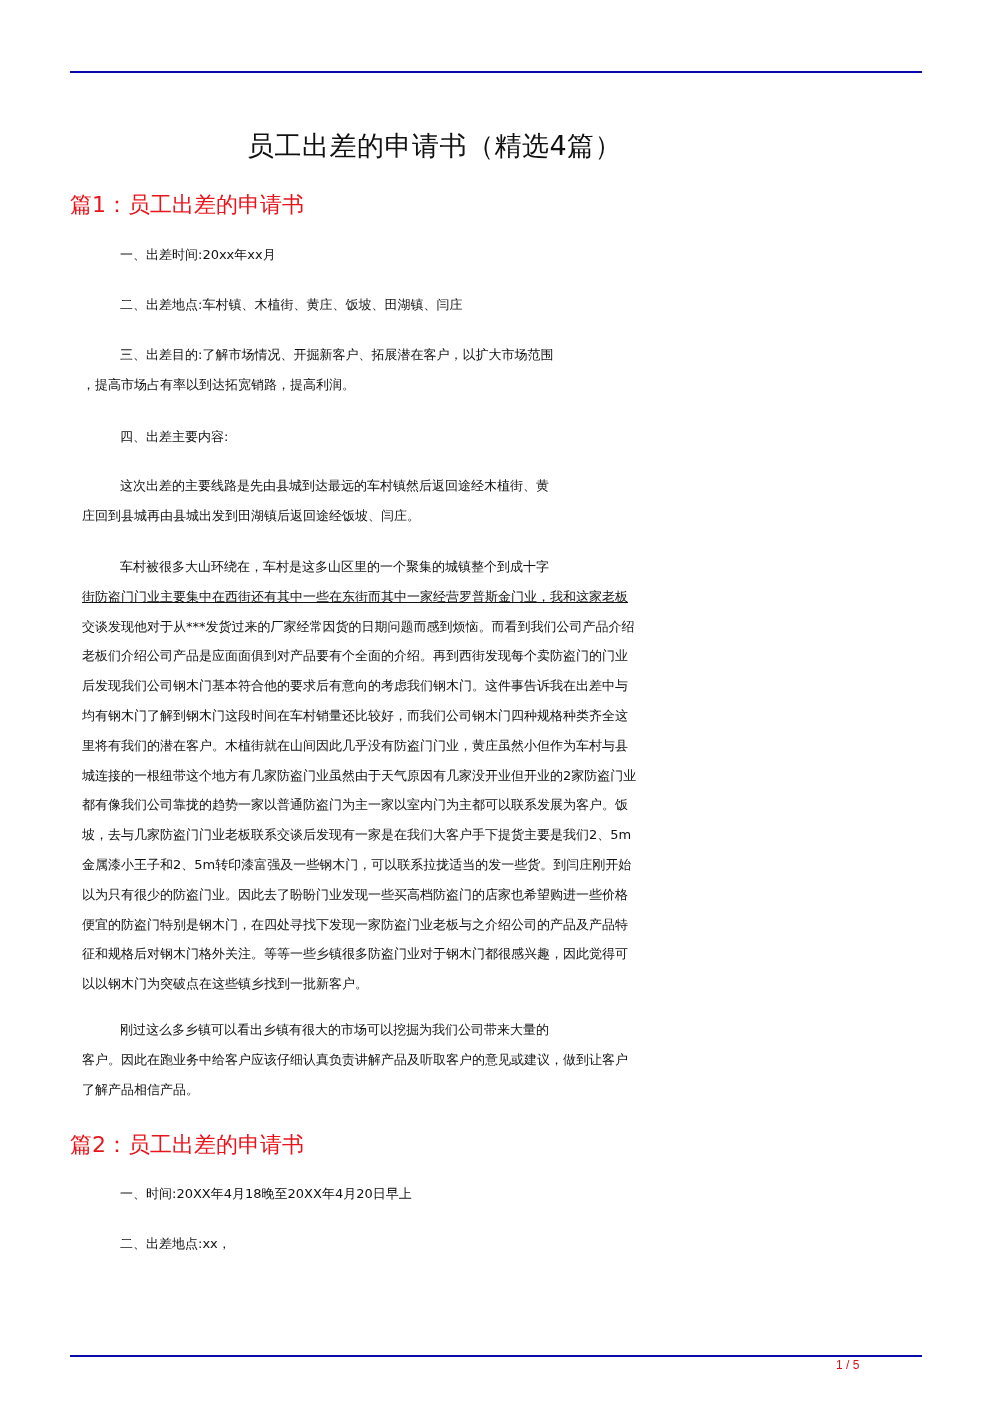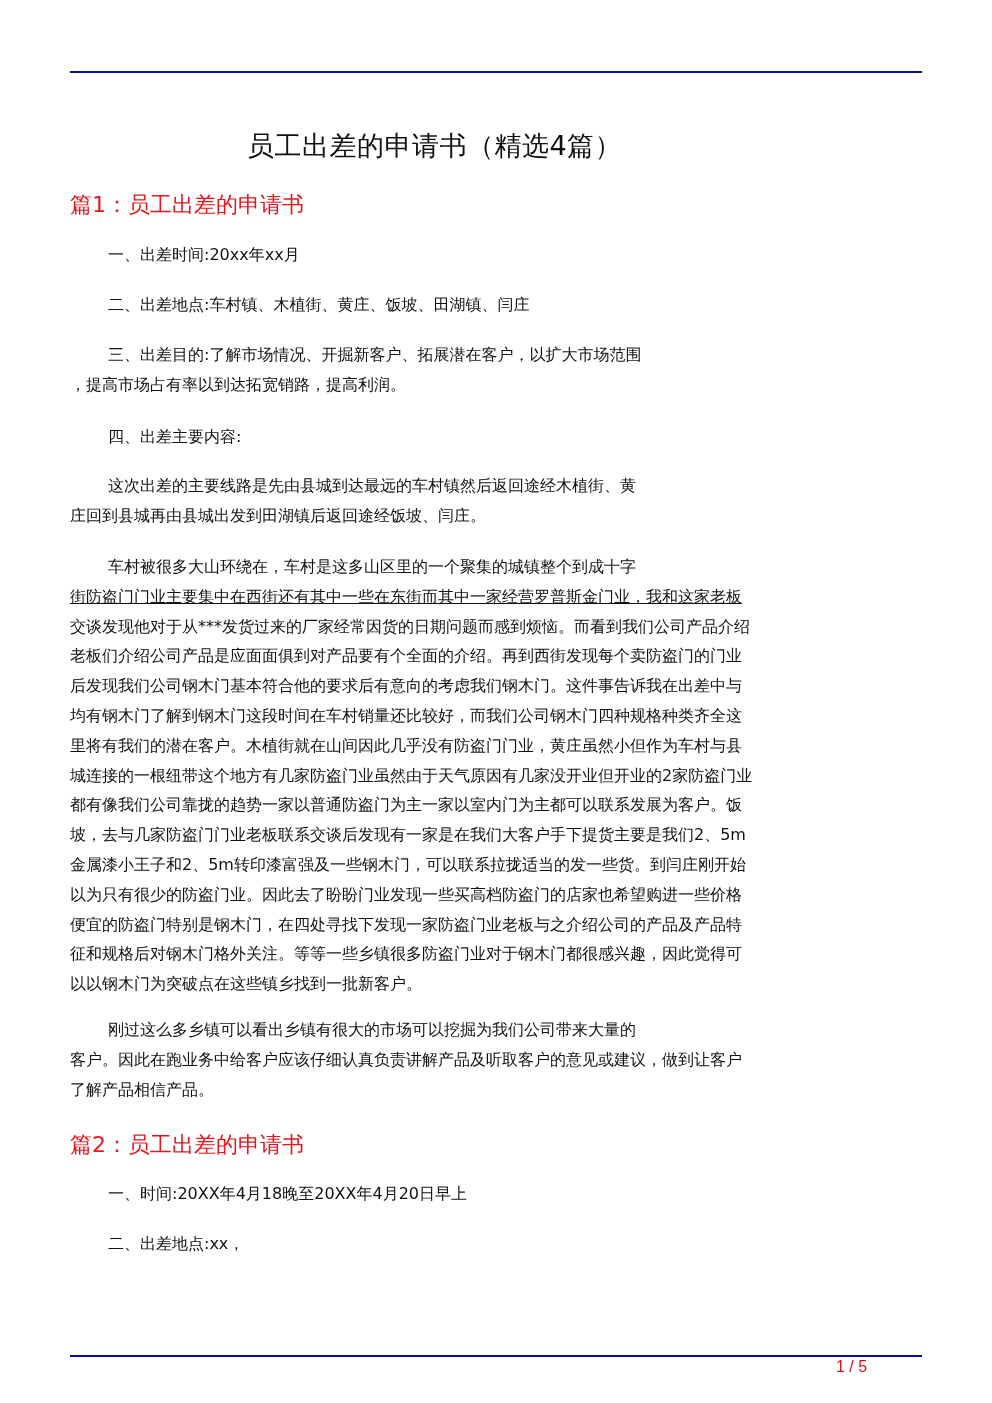--- a/index.html
+++ b/index.html
@@ -9,38 +9,38 @@
       color: #111111;
     }
     .rule {
       position: absolute; left: 70px; width: 852px; height: 2px;
       background: #0a0aa8;
     }
     .rule.top { top: 71px; }
     .rule.bottom { top: 1355px; }
     .page-num {
       position: absolute; top: 1358px; left: 836px;
-      font-size: 16px; color: #d4141b;
+      font-size: 12px; color: #d4141b;
       font-family: "Liberation Sans", sans-serif;
     }
     .title {
       position: absolute; top: 128px; left: 0; width: 869px;
       text-align: center; font-size: 27px; color: #111;
       letter-spacing: 0.5px;
     }
     .content {
       position: absolute; left: 70px; width: 852px; top: 0;
     }
     .heading {
       position: absolute; left: 0; font-size: 22px; color: #e8141b;
       white-space: nowrap;
     }
     .para {
-      position: absolute; left: 0; width: 852px;
-      font-size: 16px; line-height: 29.8px; color: #111;
+      position: absolute; left: 12px; width: 852px;
+      font-size: 13px; line-height: 29.8px; color: #111;
       text-indent: 38px;
     }
     .line { display: block; white-space: nowrap; }
     .para .line + .line { text-indent: 0; }
   </style>
 </head>
 <body>
 
 <div class="rule top"></div>
 

